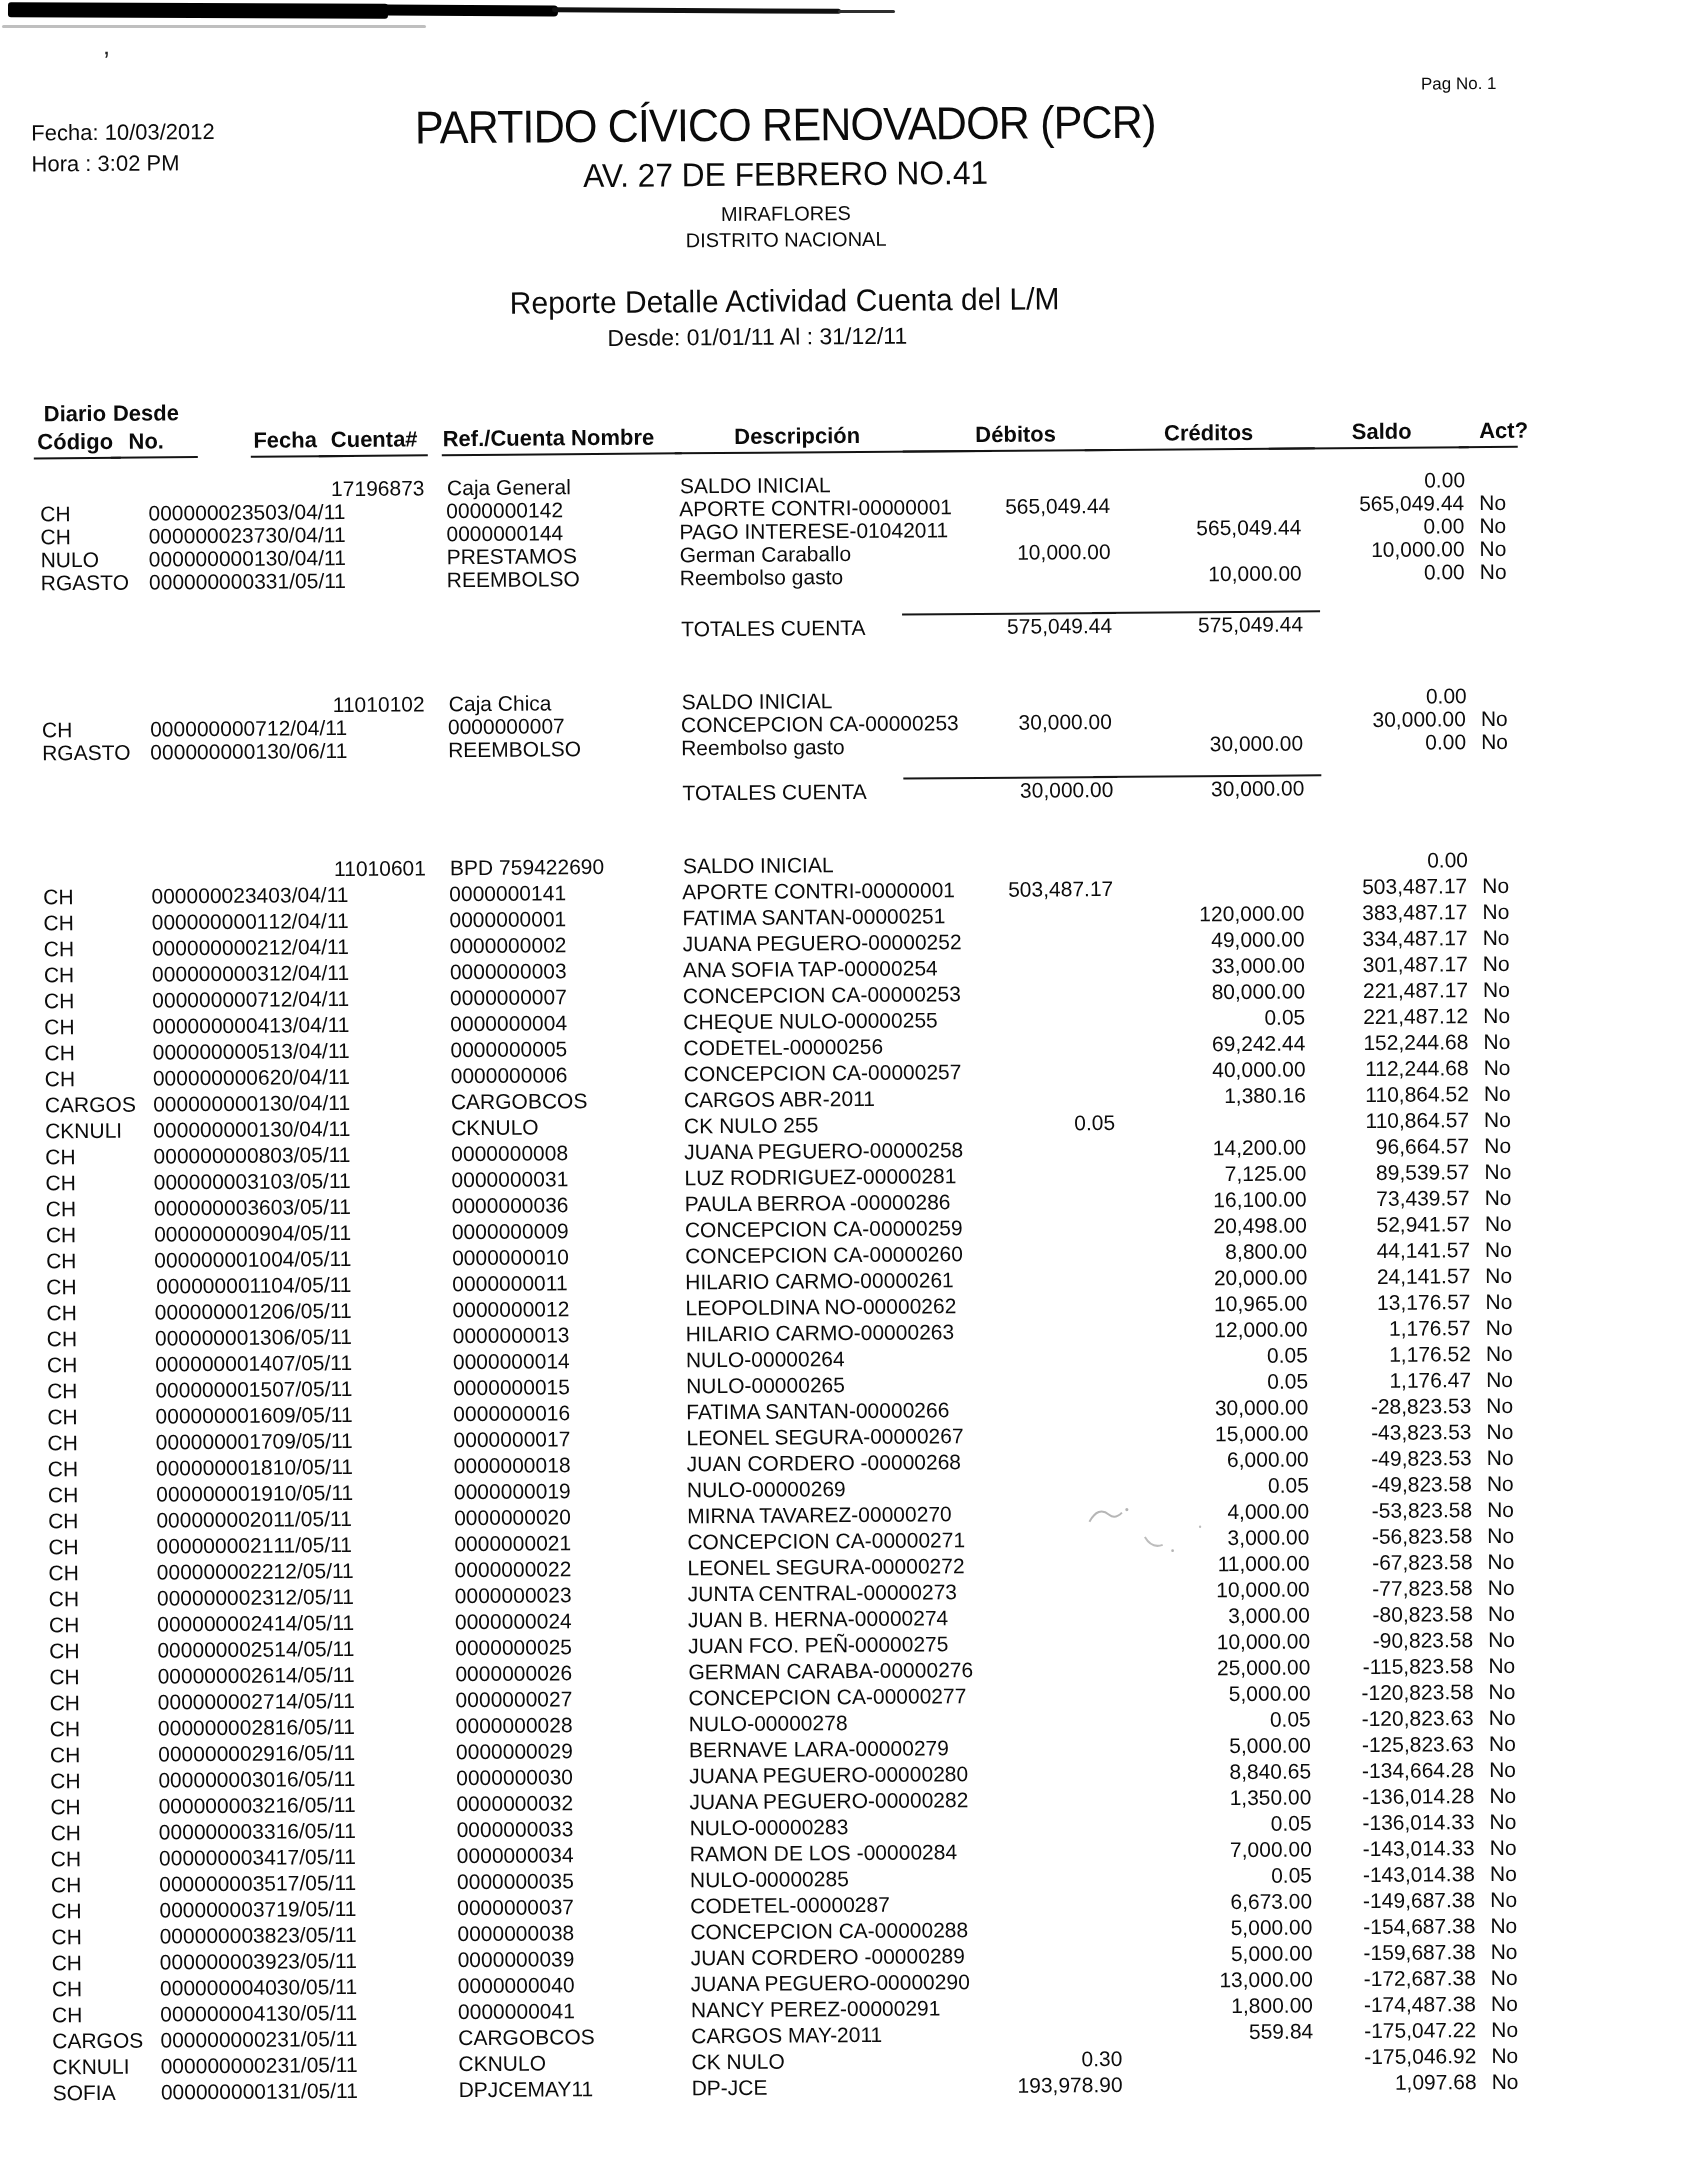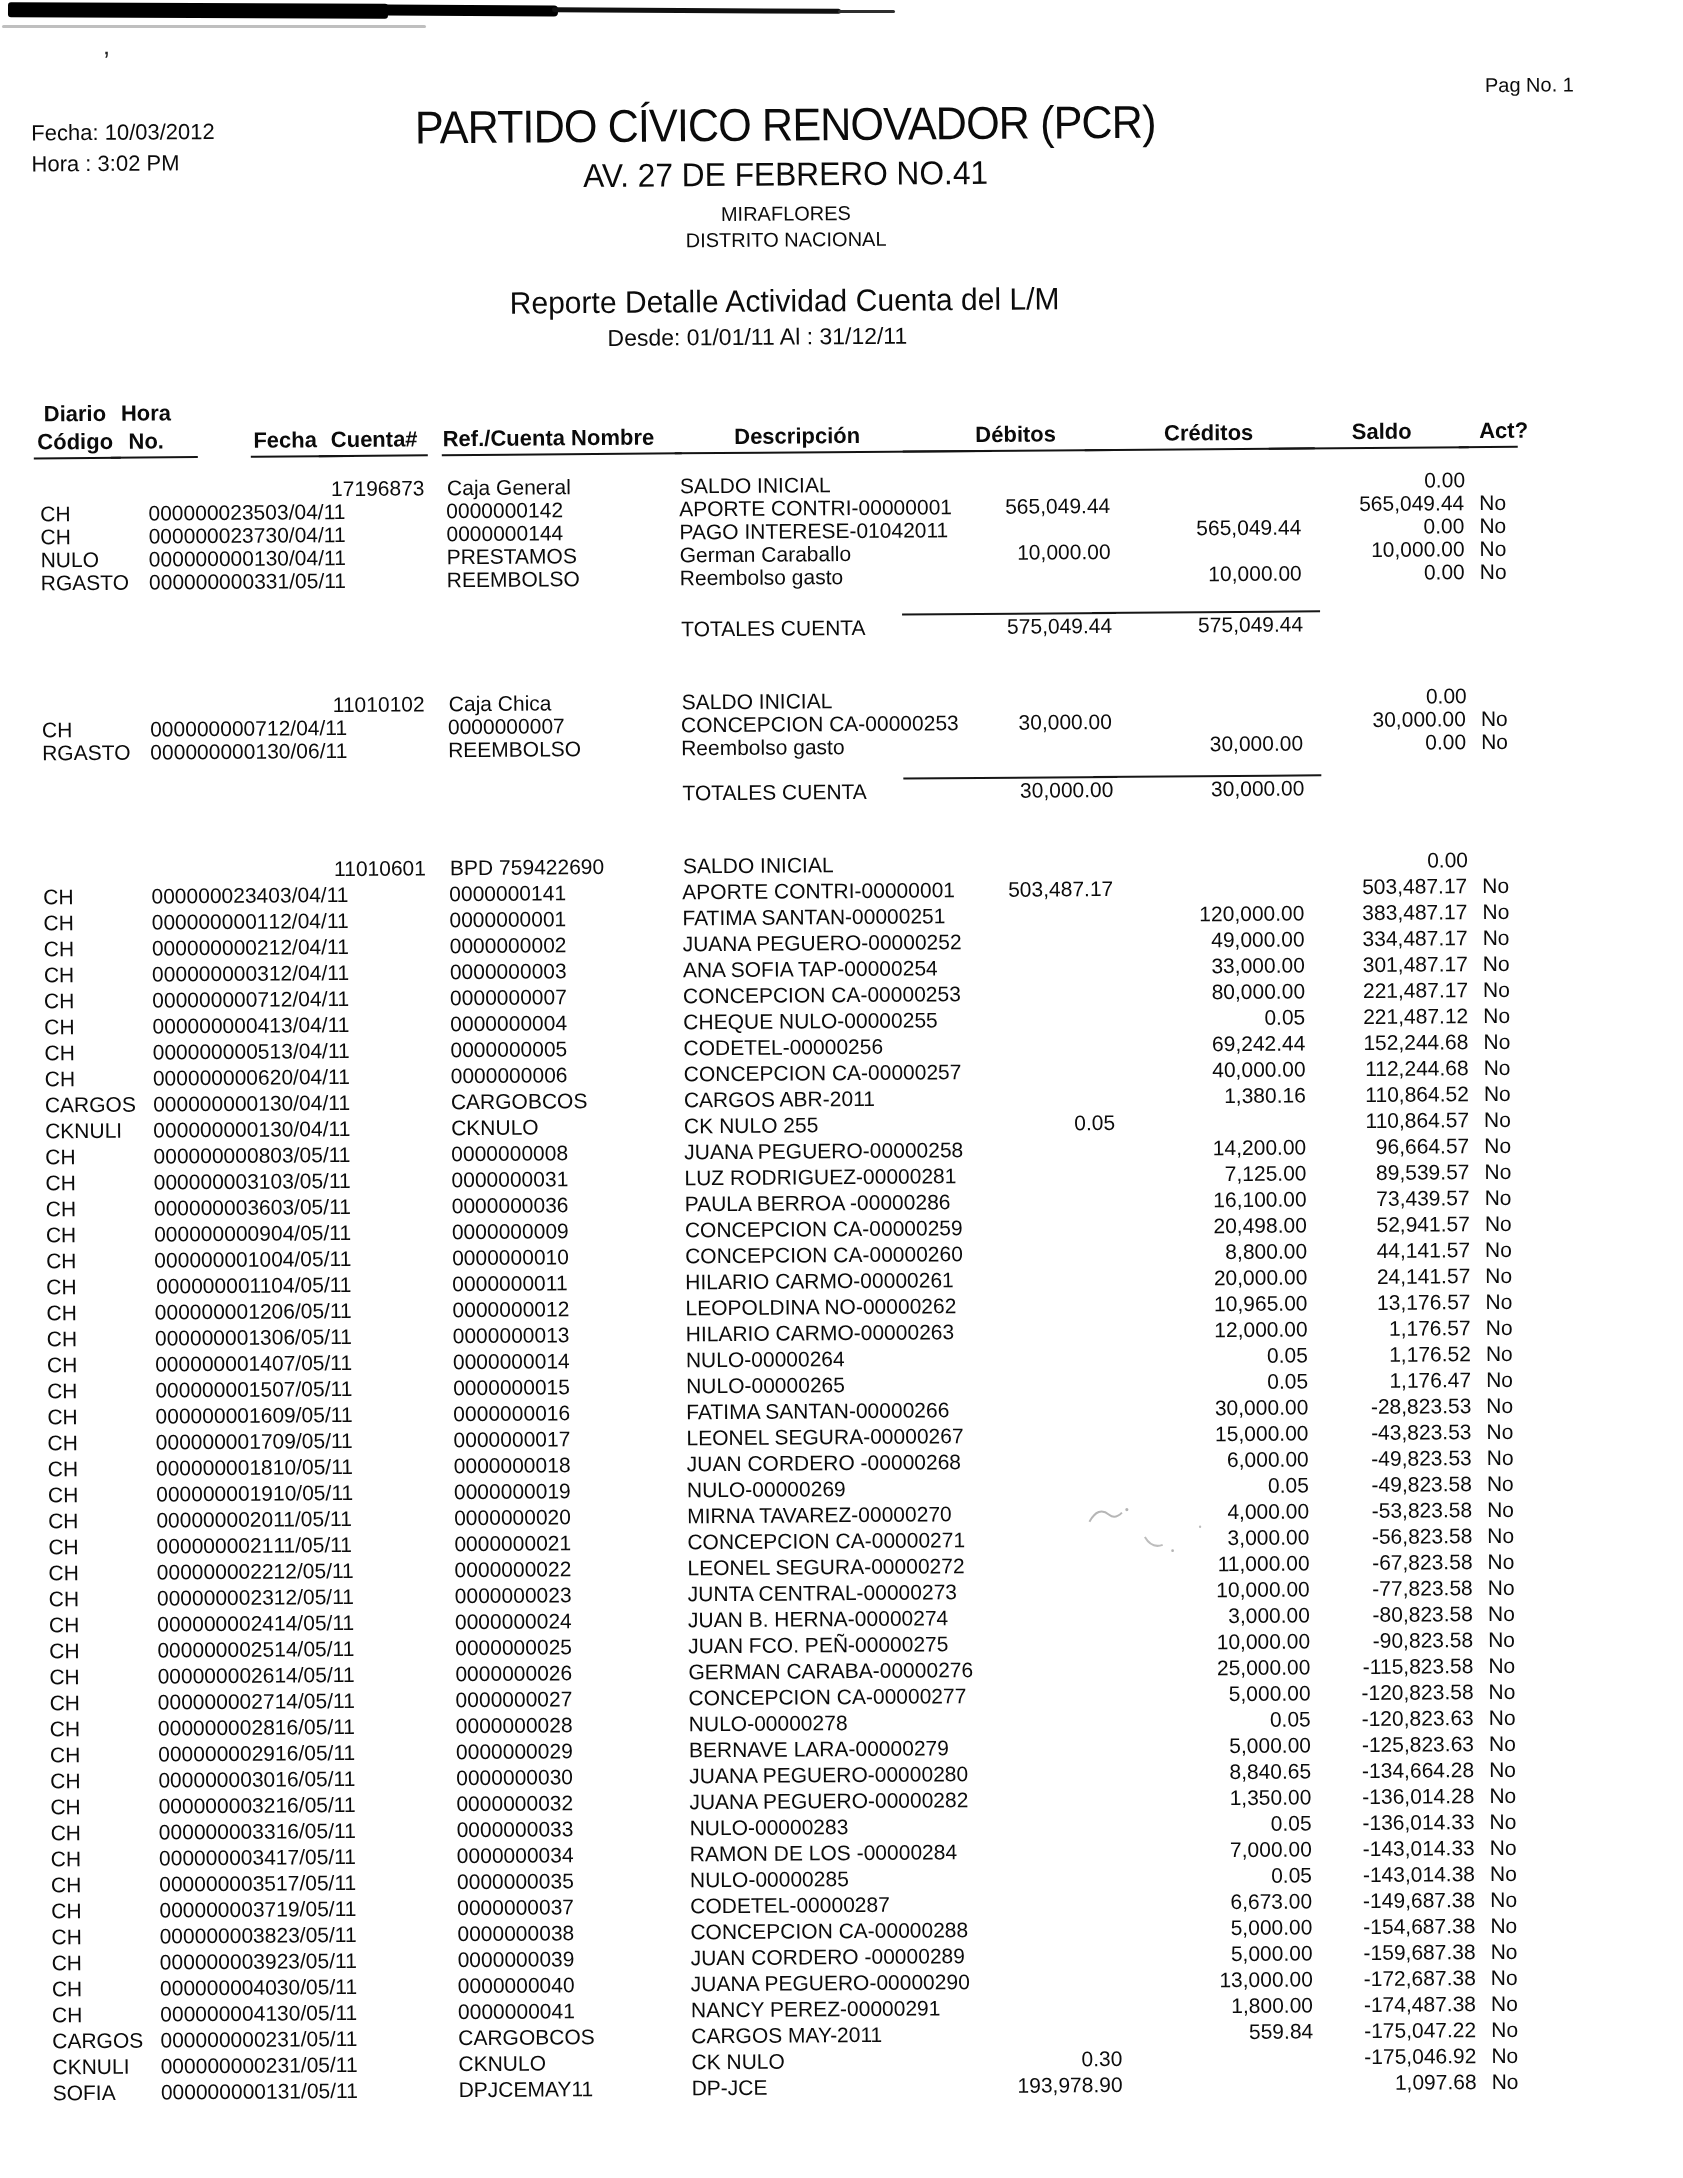--- a/index.html
+++ b/index.html
@@ -14,21 +14,21 @@
   .scanband{position:absolute;background:#000}
   .band1{left:8px;top:3px;width:380px;height:15px;border-radius:3px;transform:rotate(.25deg)}
   .band2{left:382px;top:5px;width:176px;height:11px;border-radius:4px;transform:rotate(.4deg)}
   .band3{left:552px;top:8px;width:289px;height:5px;border-radius:3px;background:#101010;transform:rotate(.35deg)}
   .band4{left:838px;top:10px;width:57px;height:3px;background:#2e2e2e;border-radius:2px}
   .bandshadow{left:2px;top:25px;width:424px;height:3px;background:#8a8a8a;opacity:.55;border-radius:2px}
   
   .sheet{position:absolute;inset:0;transform:rotate(-.45deg);transform-origin:851px 990px}
   .stray{position:absolute;left:111px;top:40px;font-size:26px;color:#222}
   .hdr-left{position:absolute;left:38px;top:111px;font-size:22px;line-height:31px}
-  .pag{position:absolute;left:1492px;top:79px;font-size:20px}
+  .pag{position:absolute;left:1428px;top:79px;font-size:17px}
   .center-head{position:absolute;left:0;top:97px;width:1584px;text-align:center}
   .org{font-size:46px;letter-spacing:-1px;transform:scaleX(.94);transform-origin:50% 50%;white-space:nowrap}
   .addr1{font-size:33px;margin-top:4px;transform:scaleX(.96);transform-origin:50% 50%}
   .addr2{font-size:20px;margin-top:9px}
   .addr3{font-size:20px;margin-top:3px}
   .report-title{position:absolute;left:0;top:283px;width:1580px;text-align:center;font-size:31px;transform:scaleX(.97);transform-origin:50% 50%}
   .report-range{position:absolute;left:0;top:323px;width:1525px;text-align:center;font-size:23px}
   
   .th{position:absolute;top:394px;text-align:center;font-weight:700;font-size:22px;line-height:28px;white-space:nowrap}
   .th.one{top:422px}
@@ -79,21 +79,21 @@
 
   <div class="report-title">Reporte Detalle Actividad Cuenta del L/M</div>
   <div class="report-range">Desde: 01/01/11 Al : 31/12/11</div>
 
   <div>
     <div class="th two" style="left:34px;width:91px">
       <div>Diario</div>
       <div>Código</div>
     </div>
     <div class="th two" style="left:107px;width:87px">
-      <div>Hora</div>
+      <div>Desde</div>
       <div>No.</div>
     </div>
     <div class="th one" style="left:240px;width:99px">Fecha</div>
     <div class="th one" style="left:323px;width:111px">Cuenta#</div>
     <div class="th one refh" style="left:447px">Ref./Cuenta Nombre</div>
     <div class="th one" style="left:653px;width:297px">Descripción</div>
     <div class="th one" style="left:921px;width:198px">Débitos</div>
     <div class="th one" style="left:1109px;width:208px">Créditos</div>
     <div class="th one" style="left:1287px;width:198px">Saldo</div>
     <div class="th one" style="left:1456px;width:104px">Act?</div>

